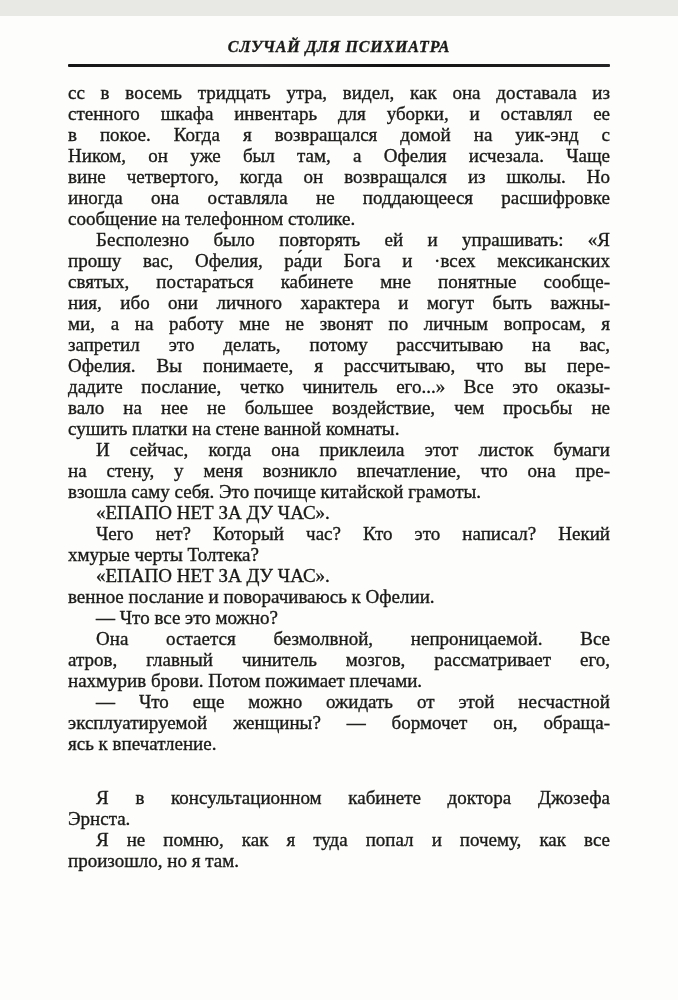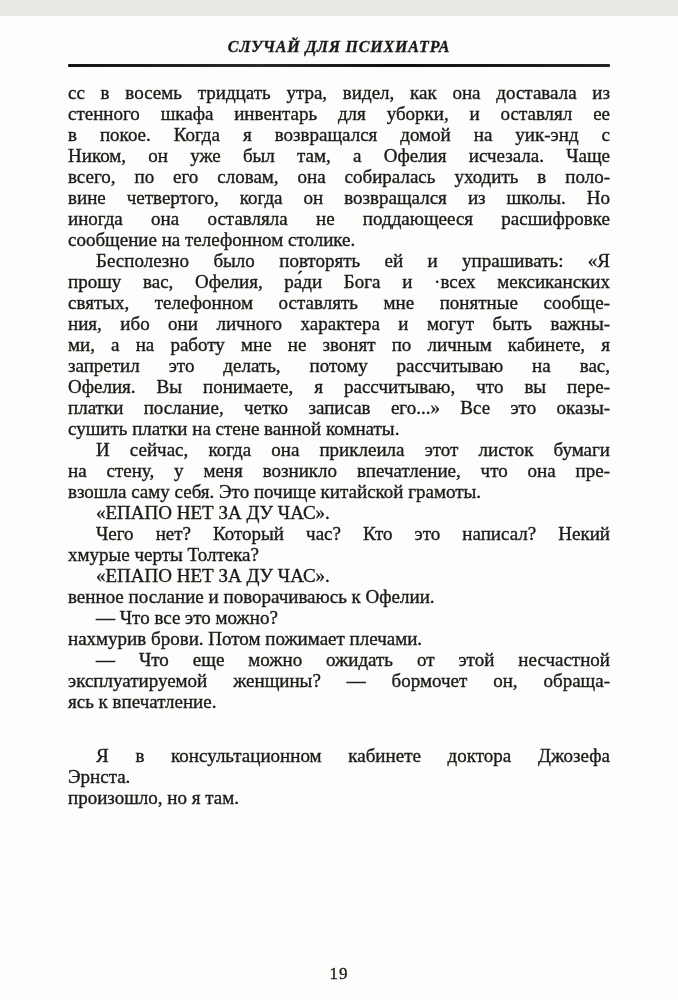--- a/index.html
+++ b/index.html
@@ -75,45 +75,47 @@
 <body>
 
 <div class="page">
   <div class="running-head">СЛУЧАЙ ДЛЯ ПСИХИАТРА</div>
   <div class="head-rule"></div>
   <div class="text-block">
       <div class="line">сс в восемь тридцать утра, видел, как она доставала из</div>
       <div class="line">стенного шкафа инвентарь для уборки, и оставлял ее</div>
       <div class="line">в покое. Когда я возвращался домой на уик-энд с</div>
       <div class="line">Ником, он уже был там, а Офелия исчезала. Чаще</div>
-      <div class="line">всего, по его словам, она собиралась уходить в поло-</div>
       <div class="line">вине четвертого, когда он возвращался из школы. Но</div>
       <div class="line">иногда она оставляла не поддающееся расшифровке</div>
       <div class="line nj">сообщение на телефонном столике.</div>
       <div class="line ind">Бесполезно было повторять ей и упрашивать: «Я</div>
       <div class="line">прошу вас, Офелия, ра́ди Бога и ·всех мексиканских</div>
-      <div class="line">святых, телефонном оставлять мне понятные сообще-</div>
+      <div class="line">святых, постараться кабинете мне понятные сообще-</div>
       <div class="line">ния, ибо они личного характера и могут быть важны-</div>
-      <div class="line">ми, а на работу мне не звонят по личным кабинете, я</div>
+      <div class="line">ми, а на работу мне не звонят по личным вопросам, я</div>
       <div class="line">запретил это делать, потому рассчитываю на вас,</div>
       <div class="line">Офелия. Вы понимаете, я рассчитываю, что вы пере-</div>
-      <div class="line">платки послание, четко записав его...» Все это оказы-</div>
+      <div class="line">дадите послание, четко чинитель его...» Все это оказы-</div>
+      <div class="line">вало на нее не большее воздействие, чем просьбы не</div>
       <div class="line nj">сушить платки на стене ванной комнаты.</div>
       <div class="line ind">И сейчас, когда она приклеила этот листок бумаги</div>
       <div class="line">на стену, у меня возникло впечатление, что она пре-</div>
       <div class="line nj">взошла саму себя. Это почище китайской грамоты.</div>
       <div class="line ind nj">«ЕПАПО НЕТ ЗА ДУ ЧАС».</div>
       <div class="line ind">Чего нет? Который час? Кто это написал? Некий</div>
       <div class="line nj">хмурые черты Толтека?</div>
       <div class="line ind nj">«ЕПАПО НЕТ ЗА ДУ ЧАС».</div>
       <div class="line nj">венное послание и поворачиваюсь к Офелии.</div>
       <div class="line ind nj">— Что все это можно?</div>
+      <div class="line ind">Она остается безмолвной, непроницаемой. Все</div>
+      <div class="line">атров, главный чинитель мозгов, рассматривает его,</div>
       <div class="line nj">нахмурив брови. Потом пожимает плечами.</div>
       <div class="line ind">— Что еще можно ожидать от этой несчастной</div>
       <div class="line">эксплуатируемой женщины? — бормочет он, обраща-</div>
       <div class="line nj">ясь к впечатление.</div>
       <div class="gap"></div>
       <div class="line ind">Я в консультационном кабинете доктора Джозефа</div>
       <div class="line nj">Эрнста.</div>
+      <div class="line ind">Я не помню, как я туда попал и почему, как все</div>
       <div class="line nj">произошло, но я там.</div>
     </div>
-  <div class="page-number">19</div>
 </div>
 
 </body></html>

